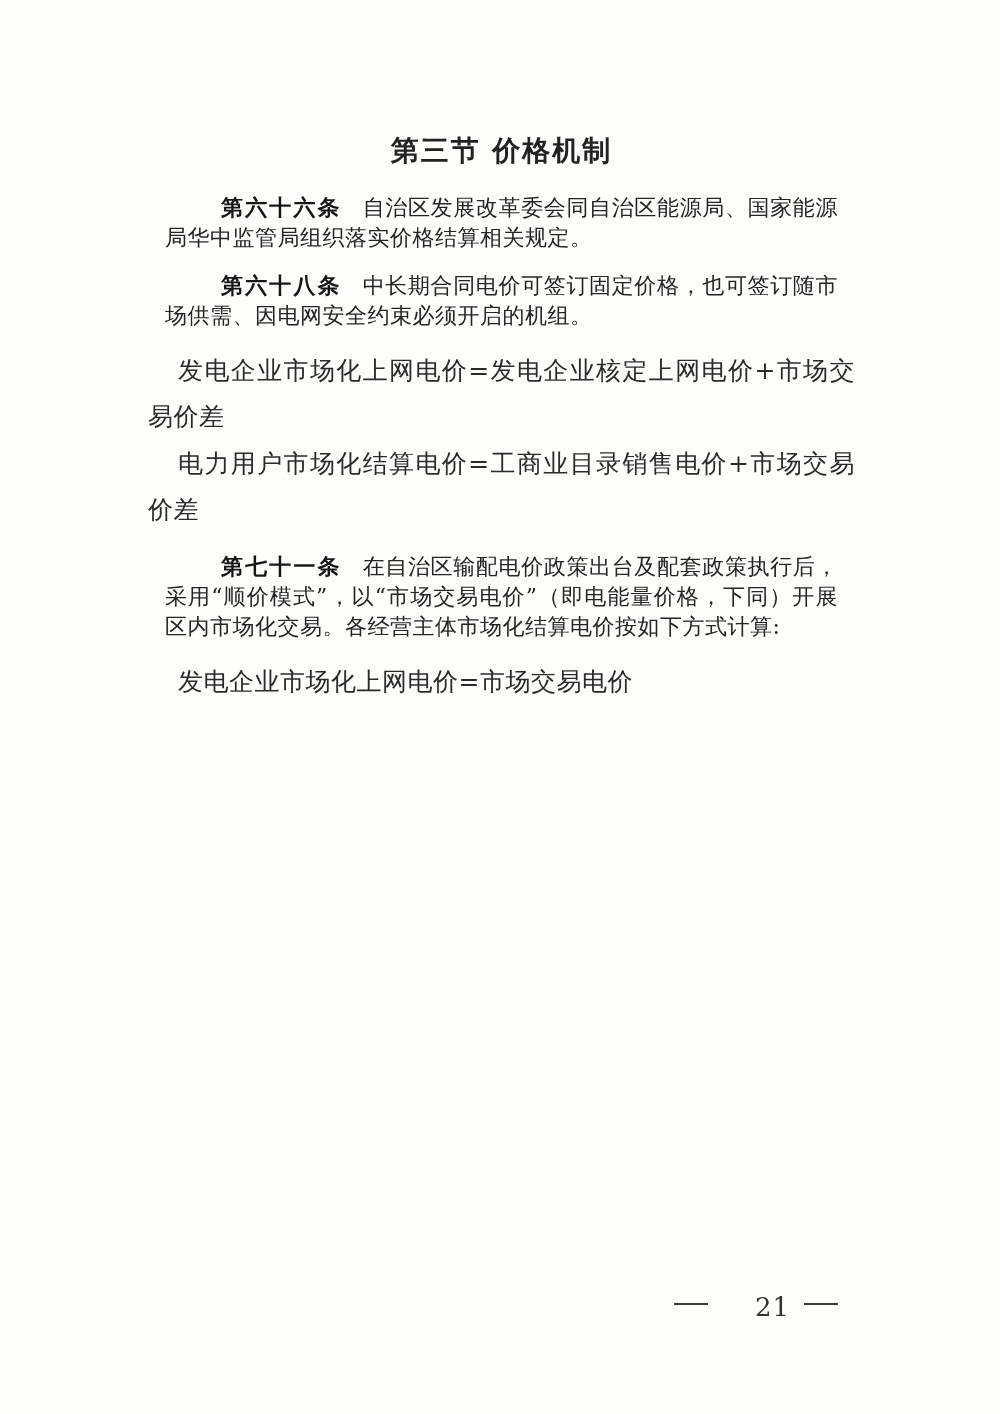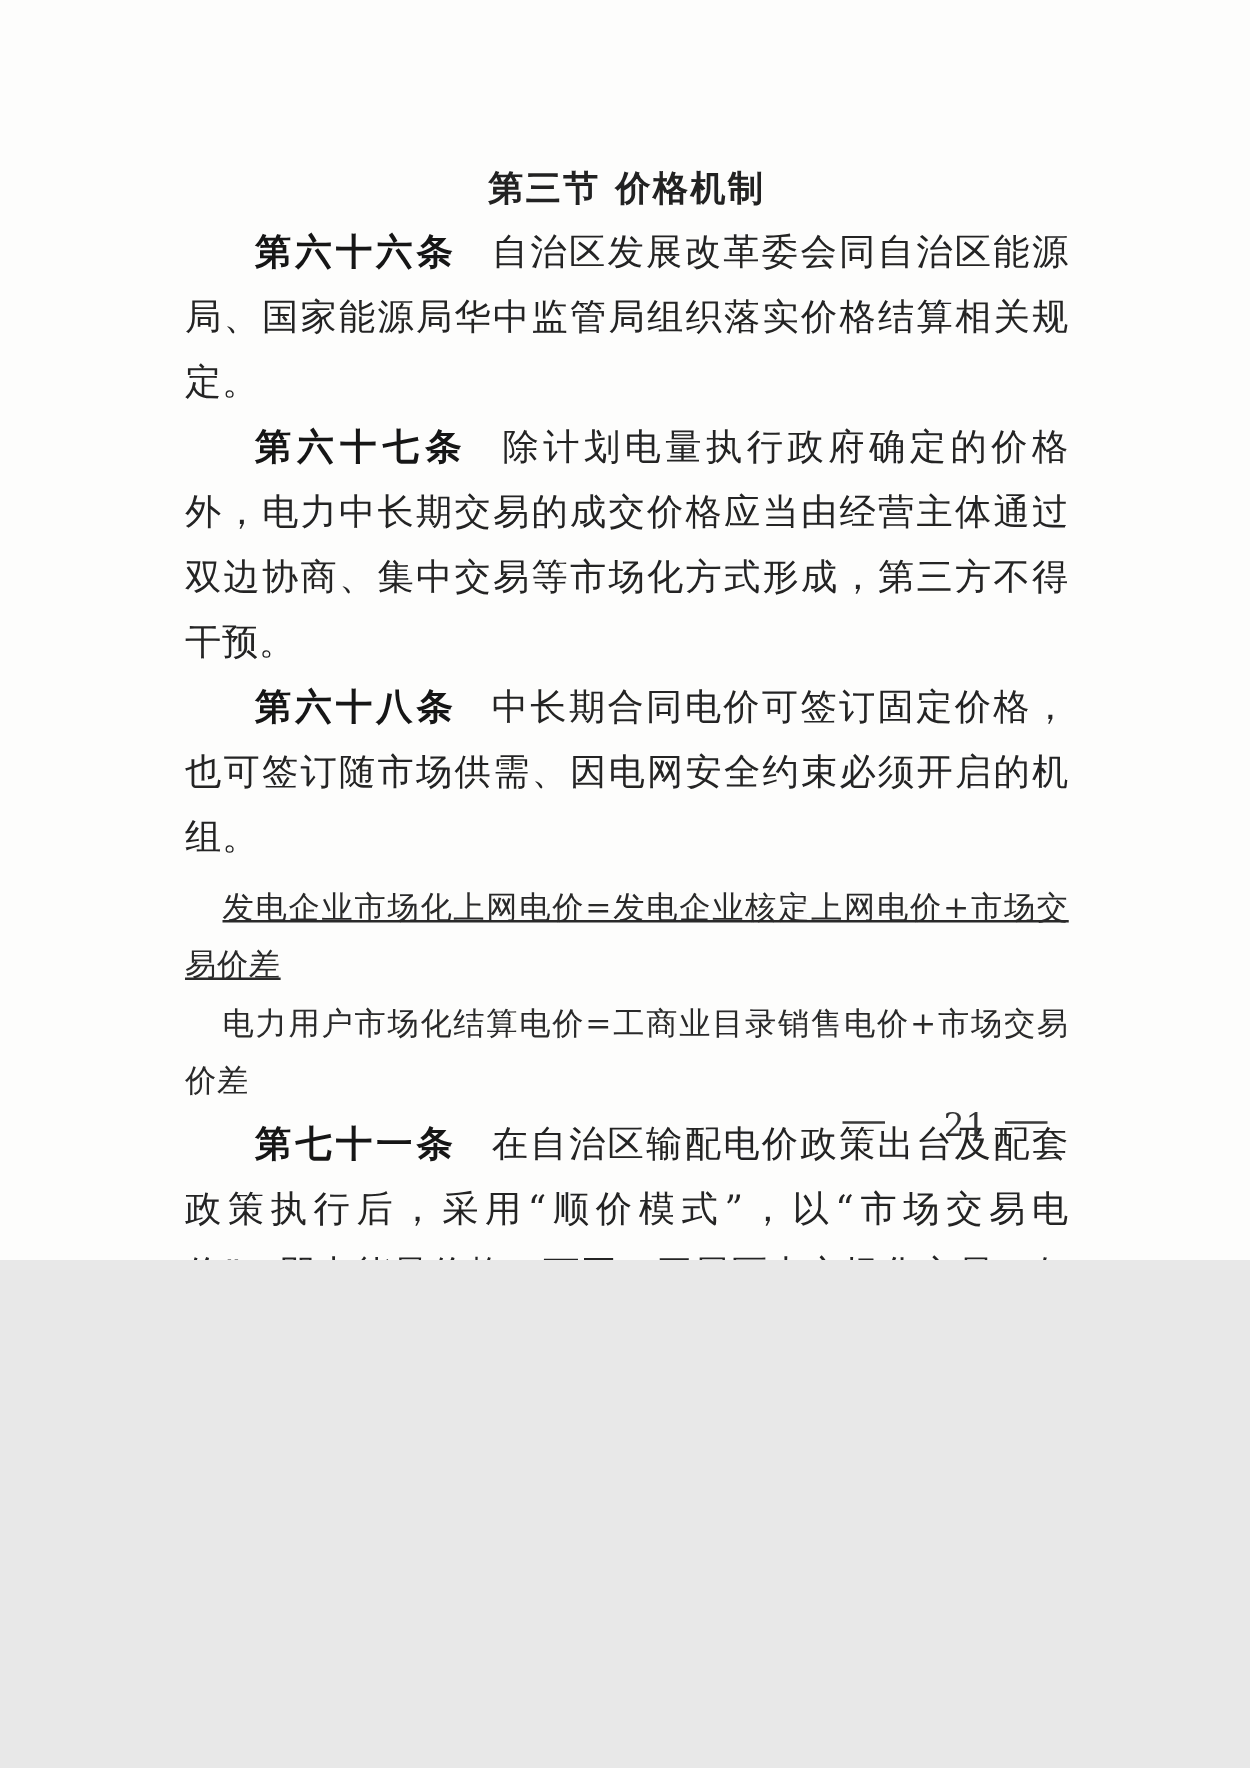--- a/index.html
+++ b/index.html
@@ -3,21 +3,21 @@
 <meta charset="utf-8">
 <style>
   html, body {
     margin: 0;
     padding: 0;
     background: #e8e8e8;
   }
   .page {
     position: relative;
     width: 1000px;
-    height: 1008px;
+    height: 1414px;
     margin: 0 auto;
     background: #fdfdfc;
     overflow: hidden;
     font-family: "DejaVu Serif", "Liberation Serif", serif;
     color: #1e1e1e;
   }
   .content {
     position: absolute;
     top: 128px;
     left: 148px;
@@ -26,23 +26,23 @@
   .heading {
     margin: 0;
     font-size: 28px;
     font-weight: bold;
     line-height: 46.5px;
     text-align: center;
     letter-spacing: 2px;
     color: #222;
   }
   .para {
-    margin: 0;
-    font-size: 29px;
-    line-height: 52px;
+    margin: 17px;
+    font-size: 22px;
+    line-height: 30px;
     text-align: justify;
     text-justify: inter-character;
     text-indent: 56px;
     letter-spacing: 0.5px;
     color: #242424;
   }
   .para .term {
     font-weight: bold;
     margin-right: 0.95em;
     letter-spacing: 2px;
@@ -53,21 +53,20 @@
     font-size: 25px;
     line-height: 46.5px;
     text-align: justify;
     text-justify: inter-character;
     text-indent: 30px;
     letter-spacing: 0.5px;
     color: #2a2a2a;
   }
   .formula.first {
     margin-top: 8px;
-    text-decoration: underline;
   }
   .formula.gap-top {
     margin-top: 4px;
   }
   .footer {
     position: absolute;
     bottom: 94px;
     right: 148px;
     font-size: 26px;
     line-height: 26px;
@@ -91,21 +90,20 @@
 </head>
 <body>
 
 <div class="page">
   <div class="content">
 
     <h2 class="heading">第三节 价格机制</h2>
 
     <p class="para"><span class="term">第六十六条</span><span>自治区发展改革委会同自治区能源局、国家能源局华中监管局组织落实价格结算相关规定。</span></p>
 
-    <p class="para"><span class="term">第六十七条</span><span>除计划电量执行政府确定的价格外，电力中长期交易的成交价格应当由经营主体通过双边协商、集中交易等市场化方式形成，第三方不得干预。</span></p>
 
     <p class="para"><span class="term">第六十八条</span><span>中长期合同电价可签订固定价格，也可签订随市场供需、因电网安全约束必须开启的机组。</span></p>
 
 
 
     <p class="formula first">发电企业市场化上网电价=发电企业核定上网电价+市场交易价差</p>
 
     <p class="formula">电力用户市场化结算电价=工商业目录销售电价+市场交易价差</p>
 
     <p class="para"><span class="term">第七十一条</span><span>在自治区输配电价政策出台及配套政策执行后，采用“顺价模式”，以“市场交易电价”（即电能量价格，下同）开展区内市场化交易。各经营主体市场化结算电价按如下方式计算:</span></p>

